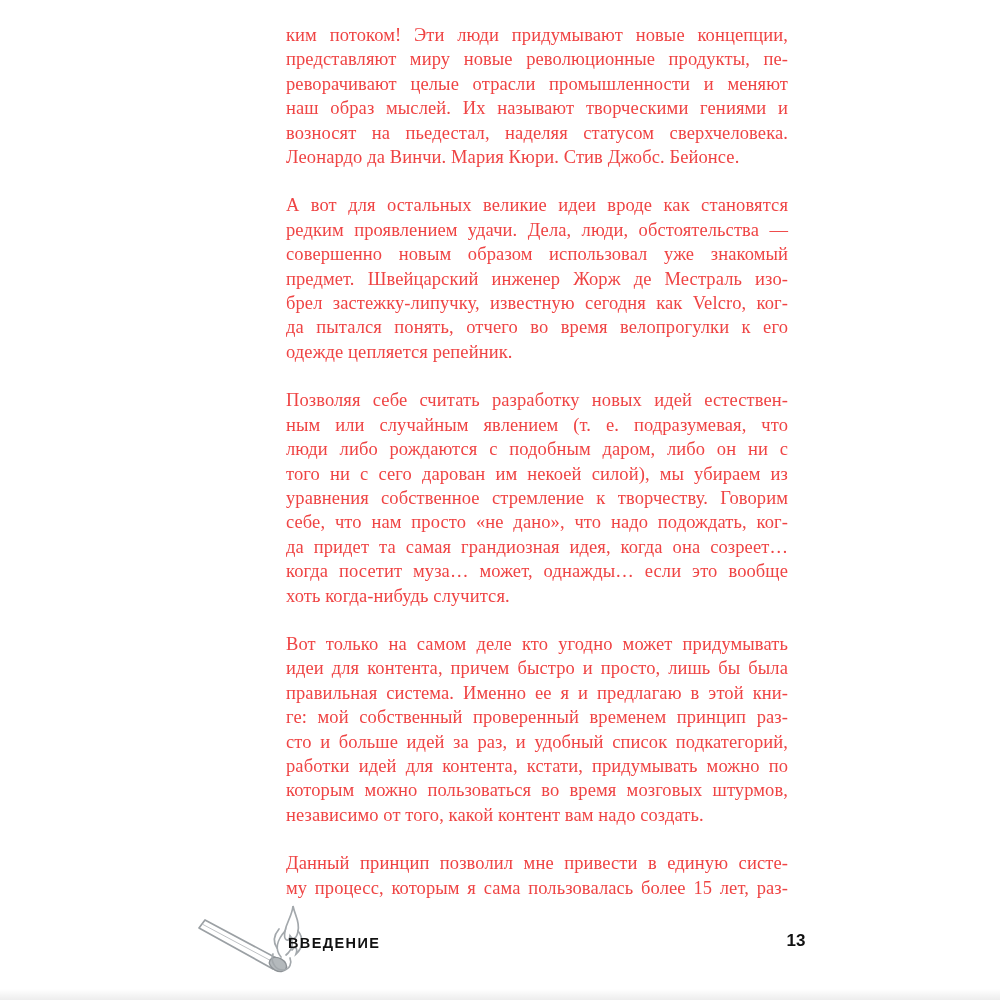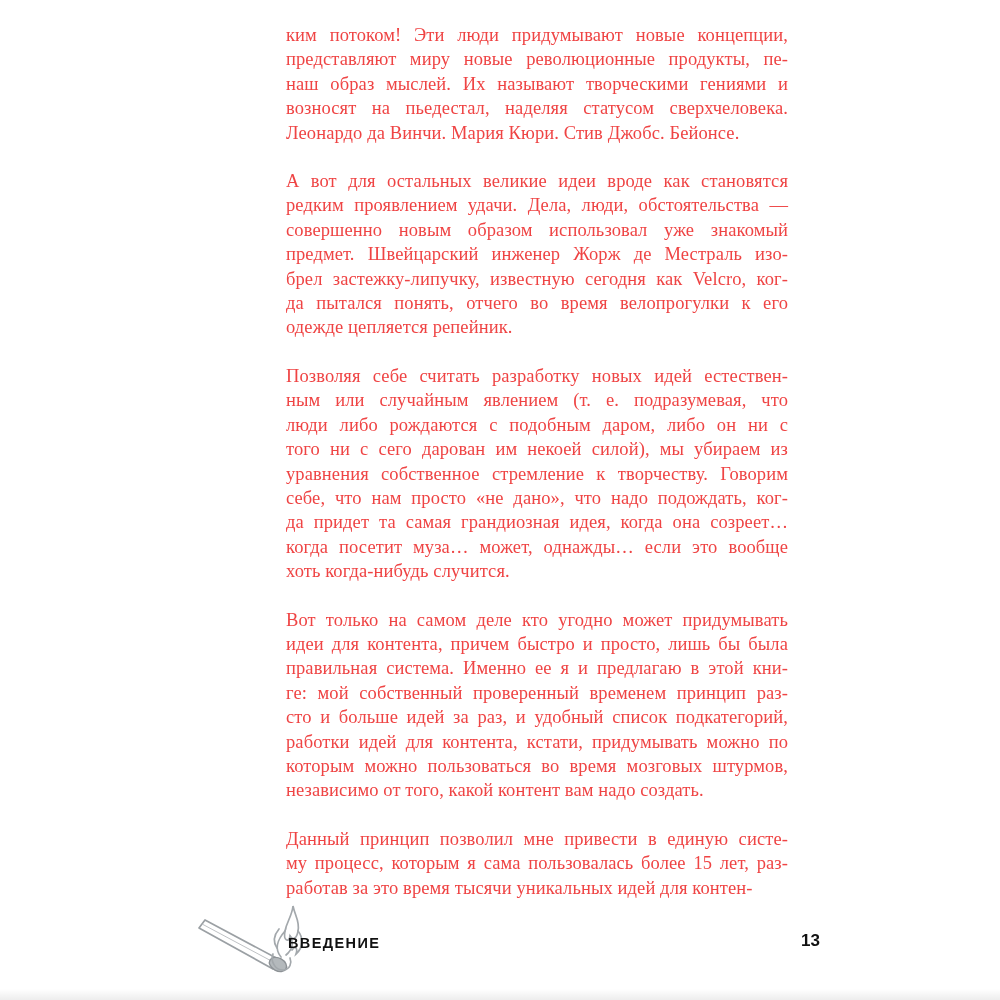--- a/index.html
+++ b/index.html
@@ -52,21 +52,21 @@
     font-weight: 700;
     font-size: 14.5px;
     letter-spacing: 1.4px;
     color: #111111;
   }
   .page-number {
     position: absolute;
     left: 772px;
     top: 931px;
     width: 48px;
-    text-align: right;
+    text-align: center;
     font-family: "Liberation Sans", sans-serif;
     font-weight: 700;
     font-size: 17px;
     color: #111111;
   }
   .bottom-shadow {
     position: absolute;
     left: 0;
     bottom: 0;
     width: 100%;
@@ -76,20 +76,21 @@
 </style>
 </head>
 <body>
 
 <div class="page">
 
   <main class="text-block" style="color: #ef4444;">
       <p class="para">
         <span class="line">ким потоком! Эти люди придумывают новые концепции,</span>
         <span class="line">представляют миру новые революционные продукты, пе-</span>
+        <span class="line">реворачивают целые отрасли промышленности и меняют</span>
         <span class="line">наш образ мыслей. Их называют творческими гениями и</span>
         <span class="line">возносят на пьедестал, наделяя статусом сверхчеловека.</span>
         <span class="line last">Леонардо да Винчи. Мария Кюри. Стив Джобс. Бейонсе.</span>
       </p>
       <p class="para">
         <span class="line">А вот для остальных великие идеи вроде как становятся</span>
         <span class="line">редким проявлением удачи. Дела, люди, обстоятельства —</span>
         <span class="line">совершенно новым образом использовал уже знакомый</span>
         <span class="line">предмет. Швейцарский инженер Жорж де Местраль изо-</span>
         <span class="line">брел застежку-липучку, известную сегодня как Velcro, ког-</span>
@@ -113,21 +114,20 @@
         <span class="line">правильная система. Именно ее я и предлагаю в этой кни-</span>
         <span class="line">ге: мой собственный проверенный временем принцип раз-</span>
         <span class="line">сто и больше идей за раз, и удобный список подкатегорий,</span>
         <span class="line">работки идей для контента, кстати, придумывать можно по</span>
         <span class="line">которым можно пользоваться во время мозговых штурмов,</span>
         <span class="line last">независимо от того, какой контент вам надо создать.</span>
       </p>
       <p class="para">
         <span class="line">Данный принцип позволил мне привести в единую систе-</span>
         <span class="line">му процесс, которым я сама пользовалась более 15 лет, раз-</span>
-        <span class="line last">работав за это время тысячи уникальных идей для контен-</span>
       </p>
     </main>
 
   <div class="footer">
 
     <svg class="match-icon" width="128" height="76" viewBox="0 0 128 76" aria-hidden="true">
 
       <path d="M10 25 L16 17 L91 57 L84 66 Z" fill="#ffffff" stroke="#9ba0a4" stroke-width="1.7" stroke-linejoin="round"></path>
       <path d="M14 21.5 L88 61" fill="none" stroke="#9ba0a4" stroke-width="1" opacity="0.65"></path>
 

